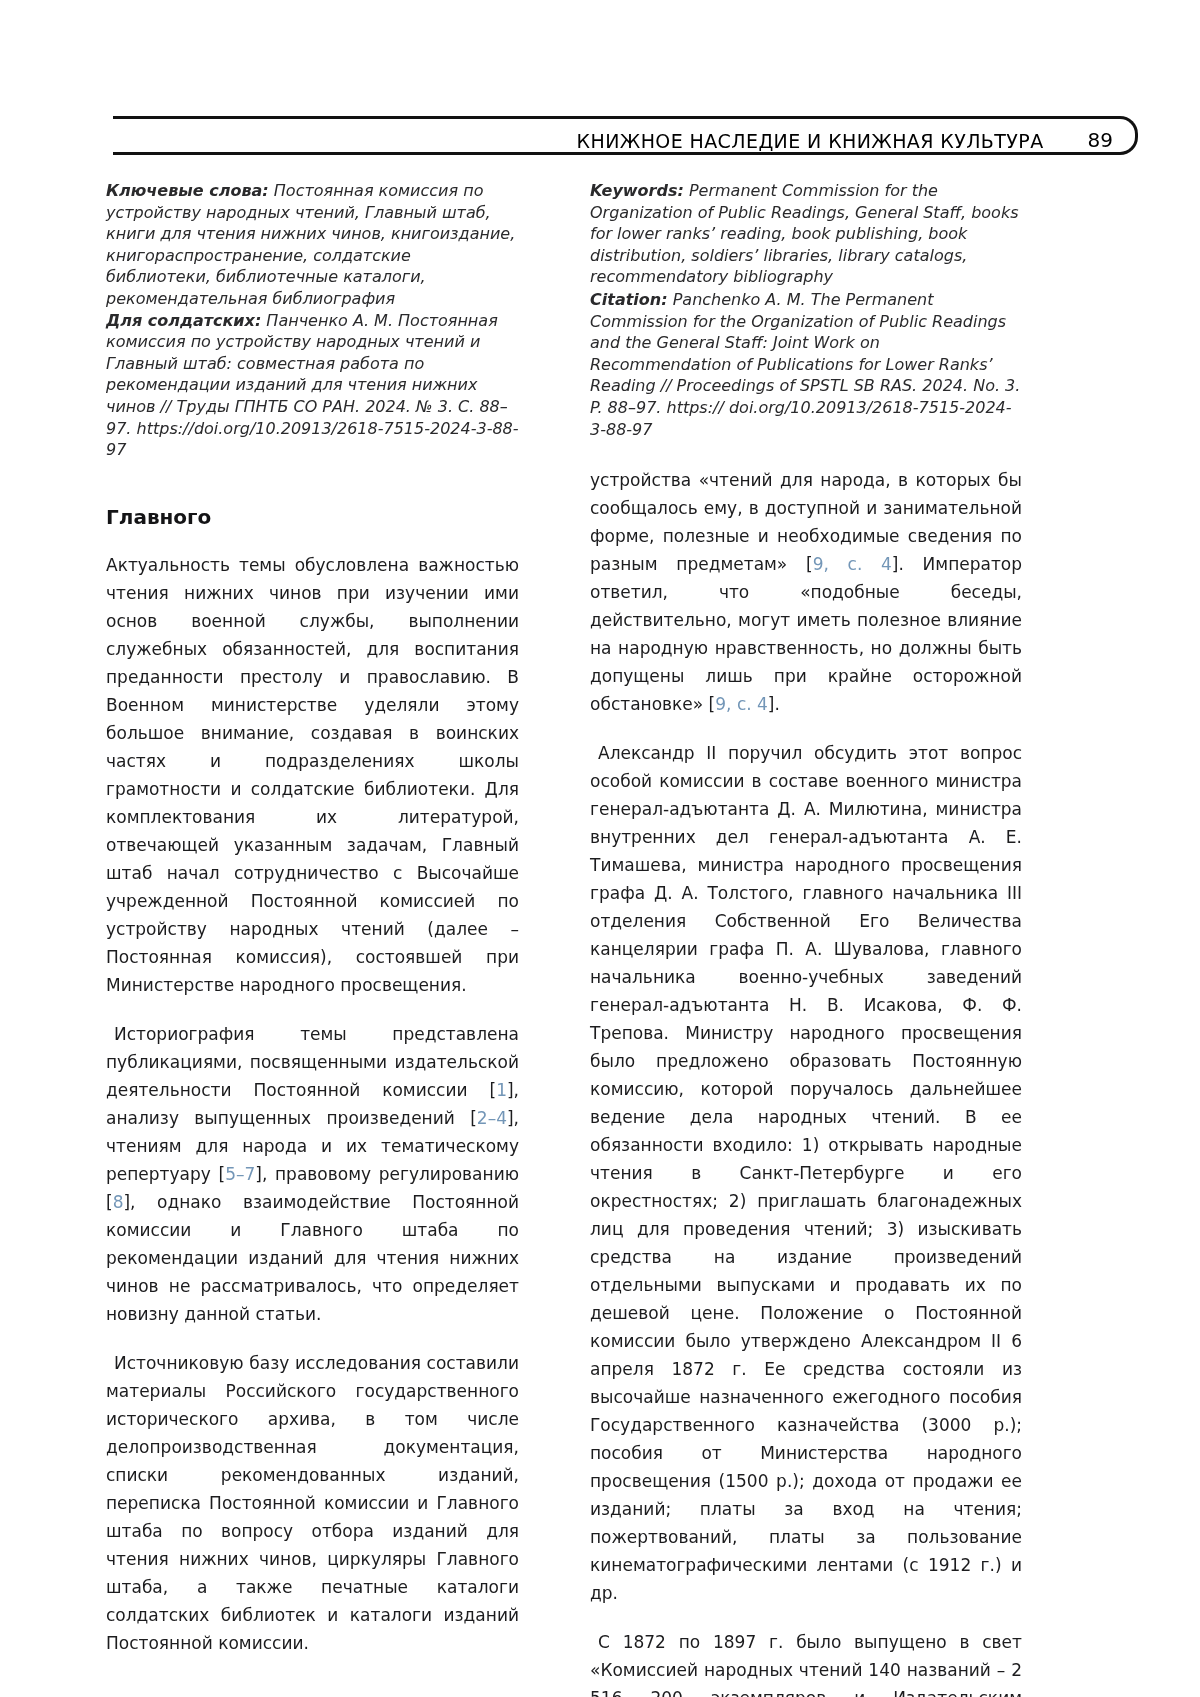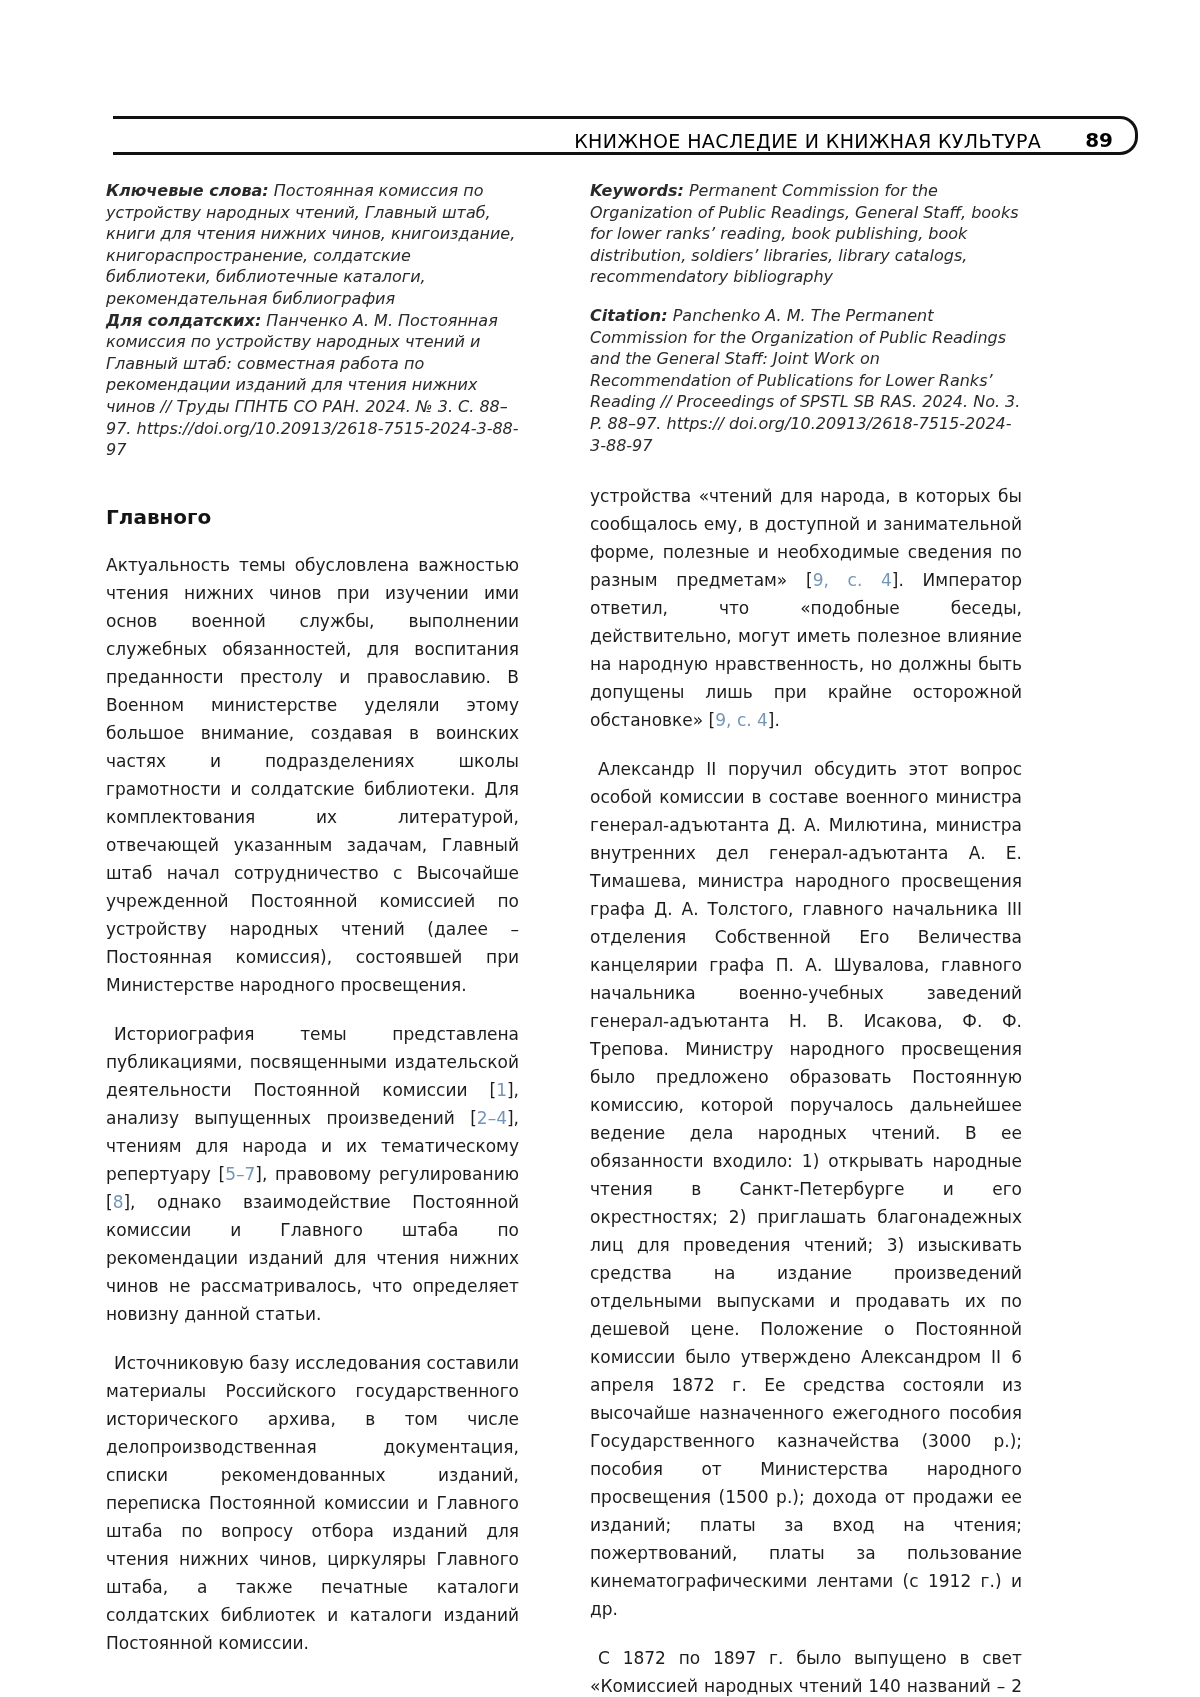--- a/index.html
+++ b/index.html
@@ -34,37 +34,37 @@
     box-sizing:content-box;
   }
   .header-title{
     font-size:19px;
     letter-spacing:0.4px;
     color:#000;
     white-space:nowrap;
   }
   .header-page{
     font-size:20px;
-    font-weight:bold;
+    font-weight:normal;
     color:#000;
     margin-left:44px;
     margin-right:22px;
   }
   .col{position:absolute;top:180px;}
   .col-left{left:106px;width:413px;}
   .col-right{left:590px;width:432px;}
   .meta-para{
     margin:0;
     font-style:italic;
     font-size:16px;
     line-height:21.6px;
     color:#2a2a2c;
   }
   .meta-para b{}
-  .meta-en .meta-para + .meta-para{margin-top:17px;}
+  .meta-en .meta-para + .meta-para{margin-top:1px;}
   .intro-heading{
     font-size:20px;
     font-weight:bold;
     margin:44px 0 22px 0;
     color:#141416;
   }
   .history-heading{
     font-size:26px;
     font-weight:bold;
     line-height:26px;

